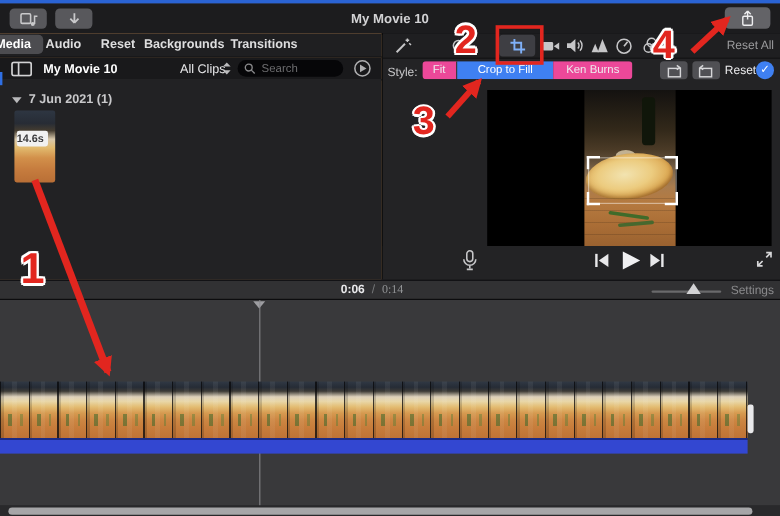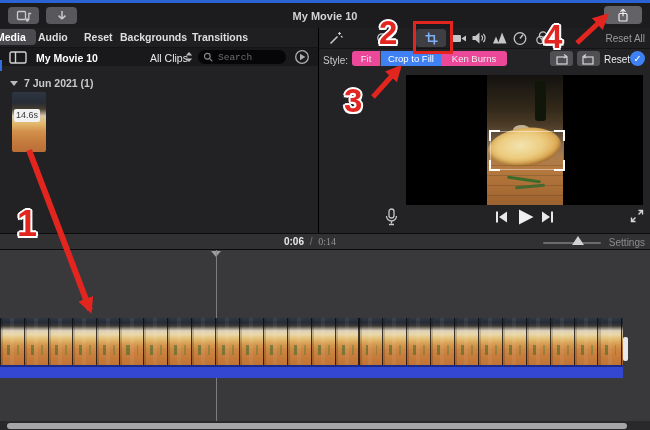--- a/index.html
+++ b/index.html
@@ -23,34 +23,34 @@
   .tab{position:absolute;top:3px;color:#dededf;font-size:10.5px;font-weight:bold;}
   .tab.sel{top:1px;background:#4c4c50;border-radius:4px;padding:2px 10px;color:#fff;}
   .ctrl-row{left:0;top:20px;width:318px;height:18px;background:#19191b;border-bottom:1px solid #2c2c2e;}
   .sidebar-btn{left:8px;top:2px;width:20px;height:14px;display:flex;align-items:center;justify-content:center;}
   .proj-name{left:36px;top:4px;color:#fff;font-size:10.5px;font-weight:bold;}
   .all-clips{left:150px;top:4px;color:#e9e9eb;font-size:10.5px;}
   .clips-chev{left:185px;top:3px;}
   .search-field{left:198px;top:2px;width:88px;height:14px;background:#060608;border-radius:7px;
                 display:flex;align-items:center;padding:0 5px;box-sizing:border-box;}
   .search-field input{background:transparent;border:none;outline:none;color:#d8d8da;
-                      font-size:9.5px;width:60px;font-family:Liberation Mono, monospace;}
+                      font-size:9.5px;width:60px;font-family:Liberation Sans, sans-serif;}
   .search-field input::placeholder{color:#6e6e70;}
   .clip-filter-btn{left:294px;top:1px;width:16px;height:16px;}
   .browser{left:0;top:38px;width:318px;height:167px;background:#222224;}
   .blue-sliver{left:0;top:32px;width:2px;height:11px;background:#2f6fe4;}
   .group-row{left:10px;top:11px;display:flex;align-items:center;gap:6px;}
   .disc-tri{width:0;height:0;border-left:4px solid transparent;border-right:4px solid transparent;
             border-top:5px solid #b9b9bb;}
   .group-label{color:#c9c9cb;font-size:10.5px;font-weight:bold;}
   .clip-thumb{left:12px;top:26px;width:34px;height:60px;border-radius:2px;overflow:hidden;
       background:linear-gradient(180deg,#2e3642 0%,#272c35 18%,#443c30 28%,#d9c9ac 40%,
                  #e2ba6e 52%,#d2904a 66%,#c67c3e 82%,#b96f36 100%);}
   .clip-badge{position:absolute;left:2px;top:17px;width:26px;height:13px;background:#f1f1f1;
-              border-radius:2px;color:#3a3a3c;font-size:9px;line-height:13px;text-align:center;}
+              border-radius:2px;color:#3a3a3c;font-size:9px;line-height:13px;text-align:left;font-weight:bold;}
 
   .divider-v{left:318px;top:28px;width:1px;height:205px;background:#000;}
 
   
   .right-panel{left:319px;top:28px;width:331px;height:205px;background:#232325;}
   .tools-row{left:0;top:0;width:331px;height:20px;background:#1f1f21;border-bottom:1px solid #141416;}
   .tool{position:absolute;top:2px;width:16px;height:16px;}
   .crop-pill{position:absolute;left:97px;top:1px;width:30px;height:18px;background:#3e3e43;border-radius:3px;
              display:flex;align-items:center;justify-content:center;}
   .reset-all{position:absolute;right:5px;top:5px;color:#9c9c9e;font-size:10px;}
@@ -267,21 +267,21 @@
             <circle cx="10.6" cy="10" r="3.6" fill="none" stroke="#c6c6c8" stroke-width="1.2"></circle>
           </svg>
       </span>
       <span class="reset-all">Reset All</span>
     </div>
 
     <div class="abs style-row">
       <span class="style-label">Style:</span>
       <div class="seg">
         <div class="seg-btn" style="width:28px;">Fit</div>
-        <div class="seg-btn sel" style="width:60px;">Crop to Fill</div>
+        <div class="seg-btn sel" style="width:80px;">Crop to Fill</div>
         <div class="seg-btn" style="width:66px;border-right:none;">Ken Burns</div>
       </div>
       <div class="rot-btn" style="left:231px;">
         <svg width="15" height="12" viewBox="0 0 15 12">
             <rect x="3" y="4" width="10" height="7" fill="none" stroke="#d6d6d8" stroke-width="1.2"></rect>
             <path d="M10 1.5 l2.5 1.8 -2.5 1.8" fill="none" stroke="#d6d6d8" stroke-width="1.2"></path>
           </svg>
       </div>
       <div class="rot-btn" style="left:258px;">
         <svg width="15" height="12" viewBox="0 0 15 12">

